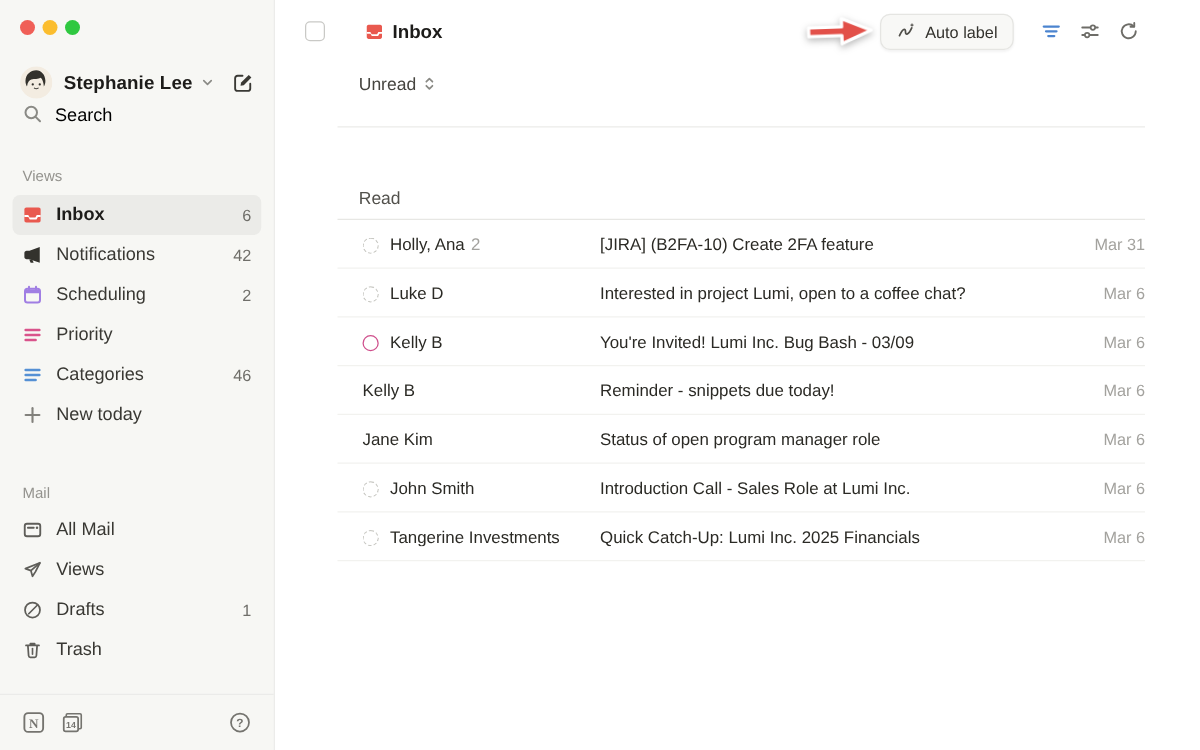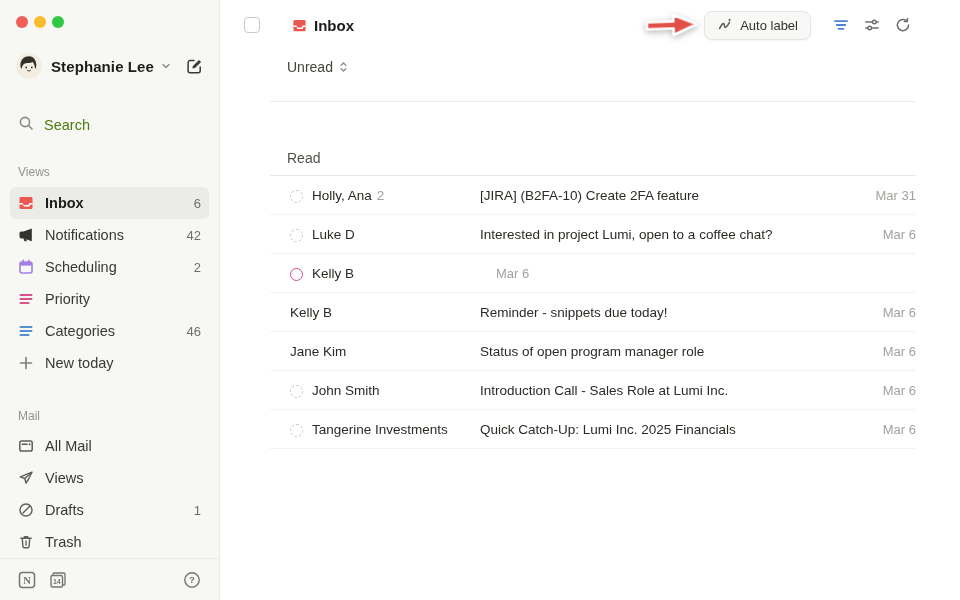--- a/index.html
+++ b/index.html
@@ -5,30 +5,30 @@
   html,body{margin:0;padding:0;background:#fff;}
   body{width:960px;height:600px;overflow:hidden;font-family:"Liberation Sans",sans-serif;-webkit-font-smoothing:antialiased;}
   .app{display:flex;width:960px;height:600px;}
 
   
   .sidebar{width:220px;flex:none;background:#f7f7f4;border-right:1px solid #ececea;display:flex;flex-direction:column;box-sizing:border-box;}
   .traffic{display:flex;gap:6px;padding:16px 0 0 16px;}
   .traffic span{width:12px;height:12px;border-radius:50%;display:block;}
   .tl-red{background:#f05f57;}  .tl-yellow{background:#fbbd2e;}  .tl-green{background:#2fc840;}
 
-  .profile{display:flex;align-items:center;margin:25px 16px 12px 16px;height:26px;}
+  .profile{display:flex;align-items:center;margin:25px 16px 0 16px;height:26px;}
   .avatar{width:26px;height:26px;border-radius:50%;overflow:hidden;flex:none;}
   .profile-name{margin-left:9px;font-size:15px;font-weight:700;color:#1d1c1a;letter-spacing:.1px;}
   .profile .chev{margin-left:6px;display:flex;}
   .compose{margin-left:auto;display:flex;cursor:pointer;}
 
-  .search-row{display:flex;align-items:center;gap:10px;margin:24px 18px 0 18px;color:#4d7c0f;font-size:14.5px;}
+  .search-row{display:flex;align-items:center;gap:10px;margin:4px 18px 0 18px;color:#000000;font-size:14.5px;}
 
   .section-label{margin:31px 18px 8px 18px;font-size:12px;color:#94938e;font-weight:500;}
-  .section-label.mail{margin-top:30px;margin-bottom:7px;}
+  .section-label.mail{margin-top:39px;margin-bottom:7px;}
   .nav{padding:0 10px;}
   .nav-item{display:flex;align-items:center;height:32px;padding:0 8px;border-radius:6px;font-size:14.5px;color:#393833;cursor:pointer;}
   .nav-item.selected{background:#ebebe8;font-weight:700;color:#1d1c1a;}
   .nav-item .icon{width:16px;height:16px;margin-right:11px;flex:none;display:flex;align-items:center;justify-content:center;}
   .nav-item .count{margin-left:auto;font-size:13px;color:#6f6e69;font-weight:400;}
 
   .side-footer{margin-top:auto;height:44px;border-top:1px solid #ebebe9;display:flex;align-items:center;padding:0 18px;gap:13px;}
   .side-footer .help{margin-left:auto;display:flex;}
 
   
@@ -344,20 +344,21 @@
         <span class="subject">Interested in project Lumi, open to a coffee chat?</span>
         <span class="mdate">Mar 6</span>
       </div>
 
       <div class="mail-row">
         <span class="sender-cell">
           <span class="status status-ring"></span>
           <span class="sender">Kelly B</span>
           <span class="thread-count"></span>
         </span>
+        <span class="subject">You're Invited! Lumi Inc. Bug Bash - 03/09</span>
         <span class="mdate">Mar 6</span>
       </div>
 
       <div class="mail-row">
         <span class="sender-cell">
 
           <span class="sender">Kelly B</span>
           <span class="thread-count"></span>
         </span>
         <span class="subject">Reminder - snippets due today!</span>

